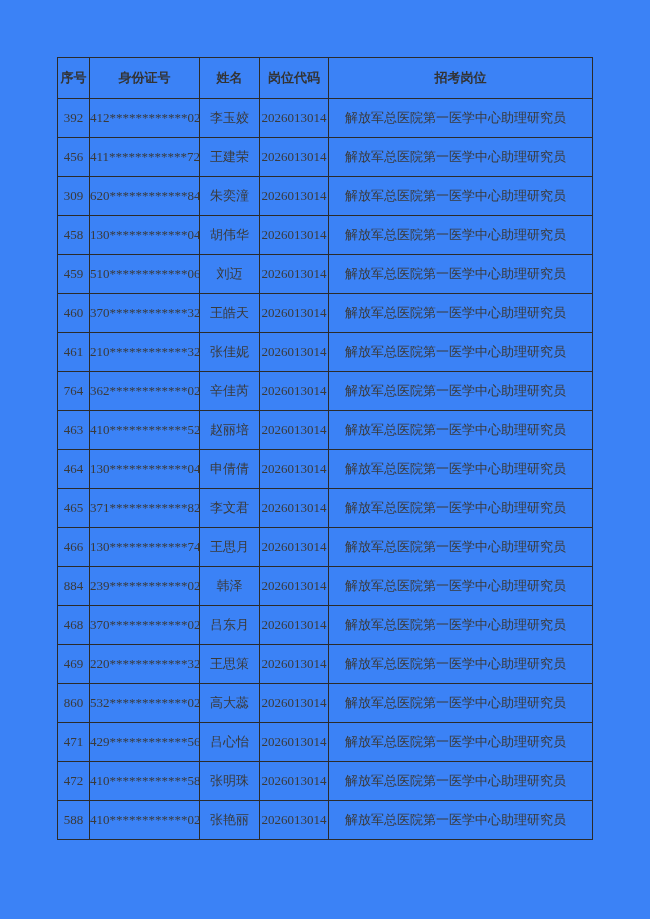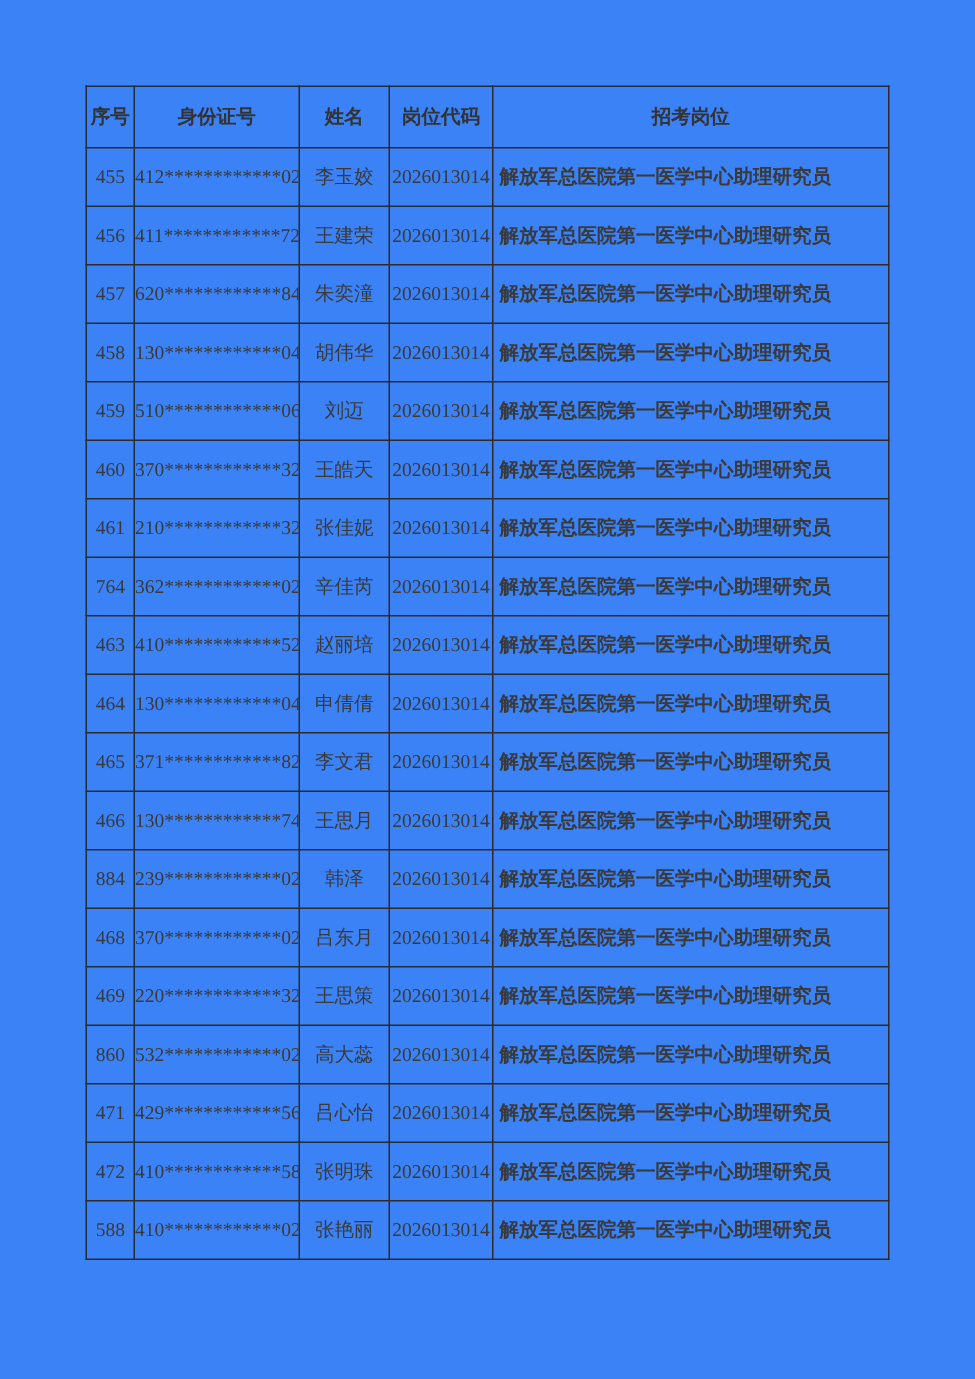--- a/index.html
+++ b/index.html
@@ -39,22 +39,21 @@
     font-size: 13px;
     color: #333333;
   }
   table.roster td {
     height: 38px;
     font-family: "Liberation Serif", "DejaVu Serif", serif;
     font-size: 13px;
   }
   table.roster td.col-title {
     text-align: left;
-    padding-left: 4px;
-    font-weight: bold;
+    padding-left: 16px;
   }
   col.c-idx   { width: 32px; }
   col.c-id    { width: 110px; }
   col.c-name  { width: 60px; }
   col.c-code  { width: 69px; }
   col.c-title { width: 264px; }
 </style>
 </head>
 <body>
 
@@ -71,35 +70,35 @@
       <tr>
         <th>序号</th>
         <th>身份证号</th>
         <th>姓名</th>
         <th>岗位代码</th>
         <th>招考岗位</th>
       </tr>
     </thead>
     <tbody>
         <tr>
-          <td>455</td>
+          <td>392</td>
           <td>412************020</td>
           <td>李玉姣</td>
           <td>2026013014</td>
           <td class="col-title">解放军总医院第一医学中心助理研究员</td>
         </tr>
         <tr>
           <td>456</td>
           <td>411************720</td>
           <td>王建荣</td>
           <td>2026013014</td>
           <td class="col-title">解放军总医院第一医学中心助理研究员</td>
         </tr>
         <tr>
-          <td>457</td>
+          <td>309</td>
           <td>620************843</td>
           <td>朱奕潼</td>
           <td>2026013014</td>
           <td class="col-title">解放军总医院第一医学中心助理研究员</td>
         </tr>
         <tr>
           <td>458</td>
           <td>130************044</td>
           <td>胡伟华</td>
           <td>2026013014</td>

